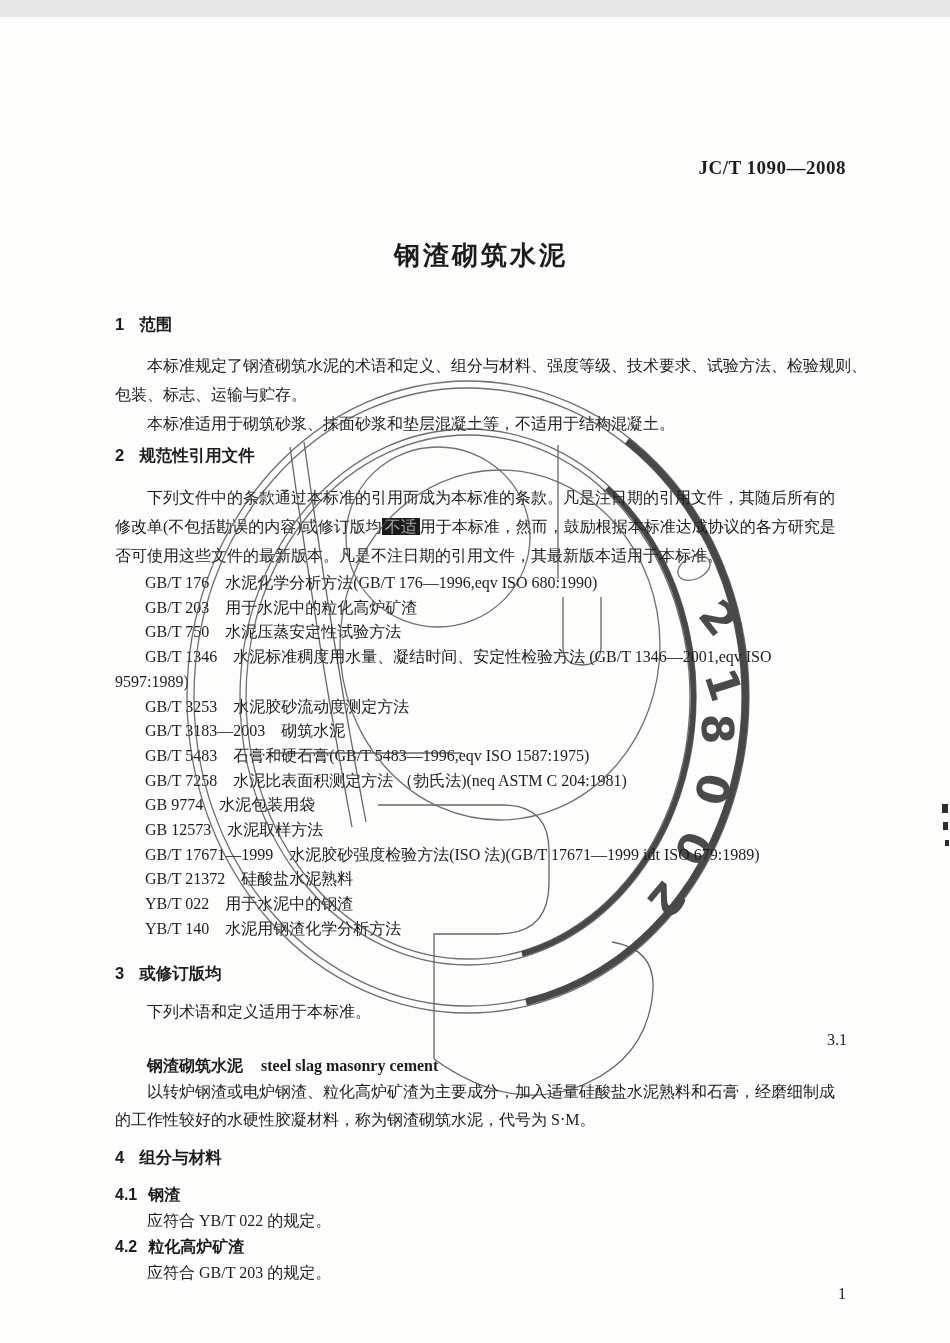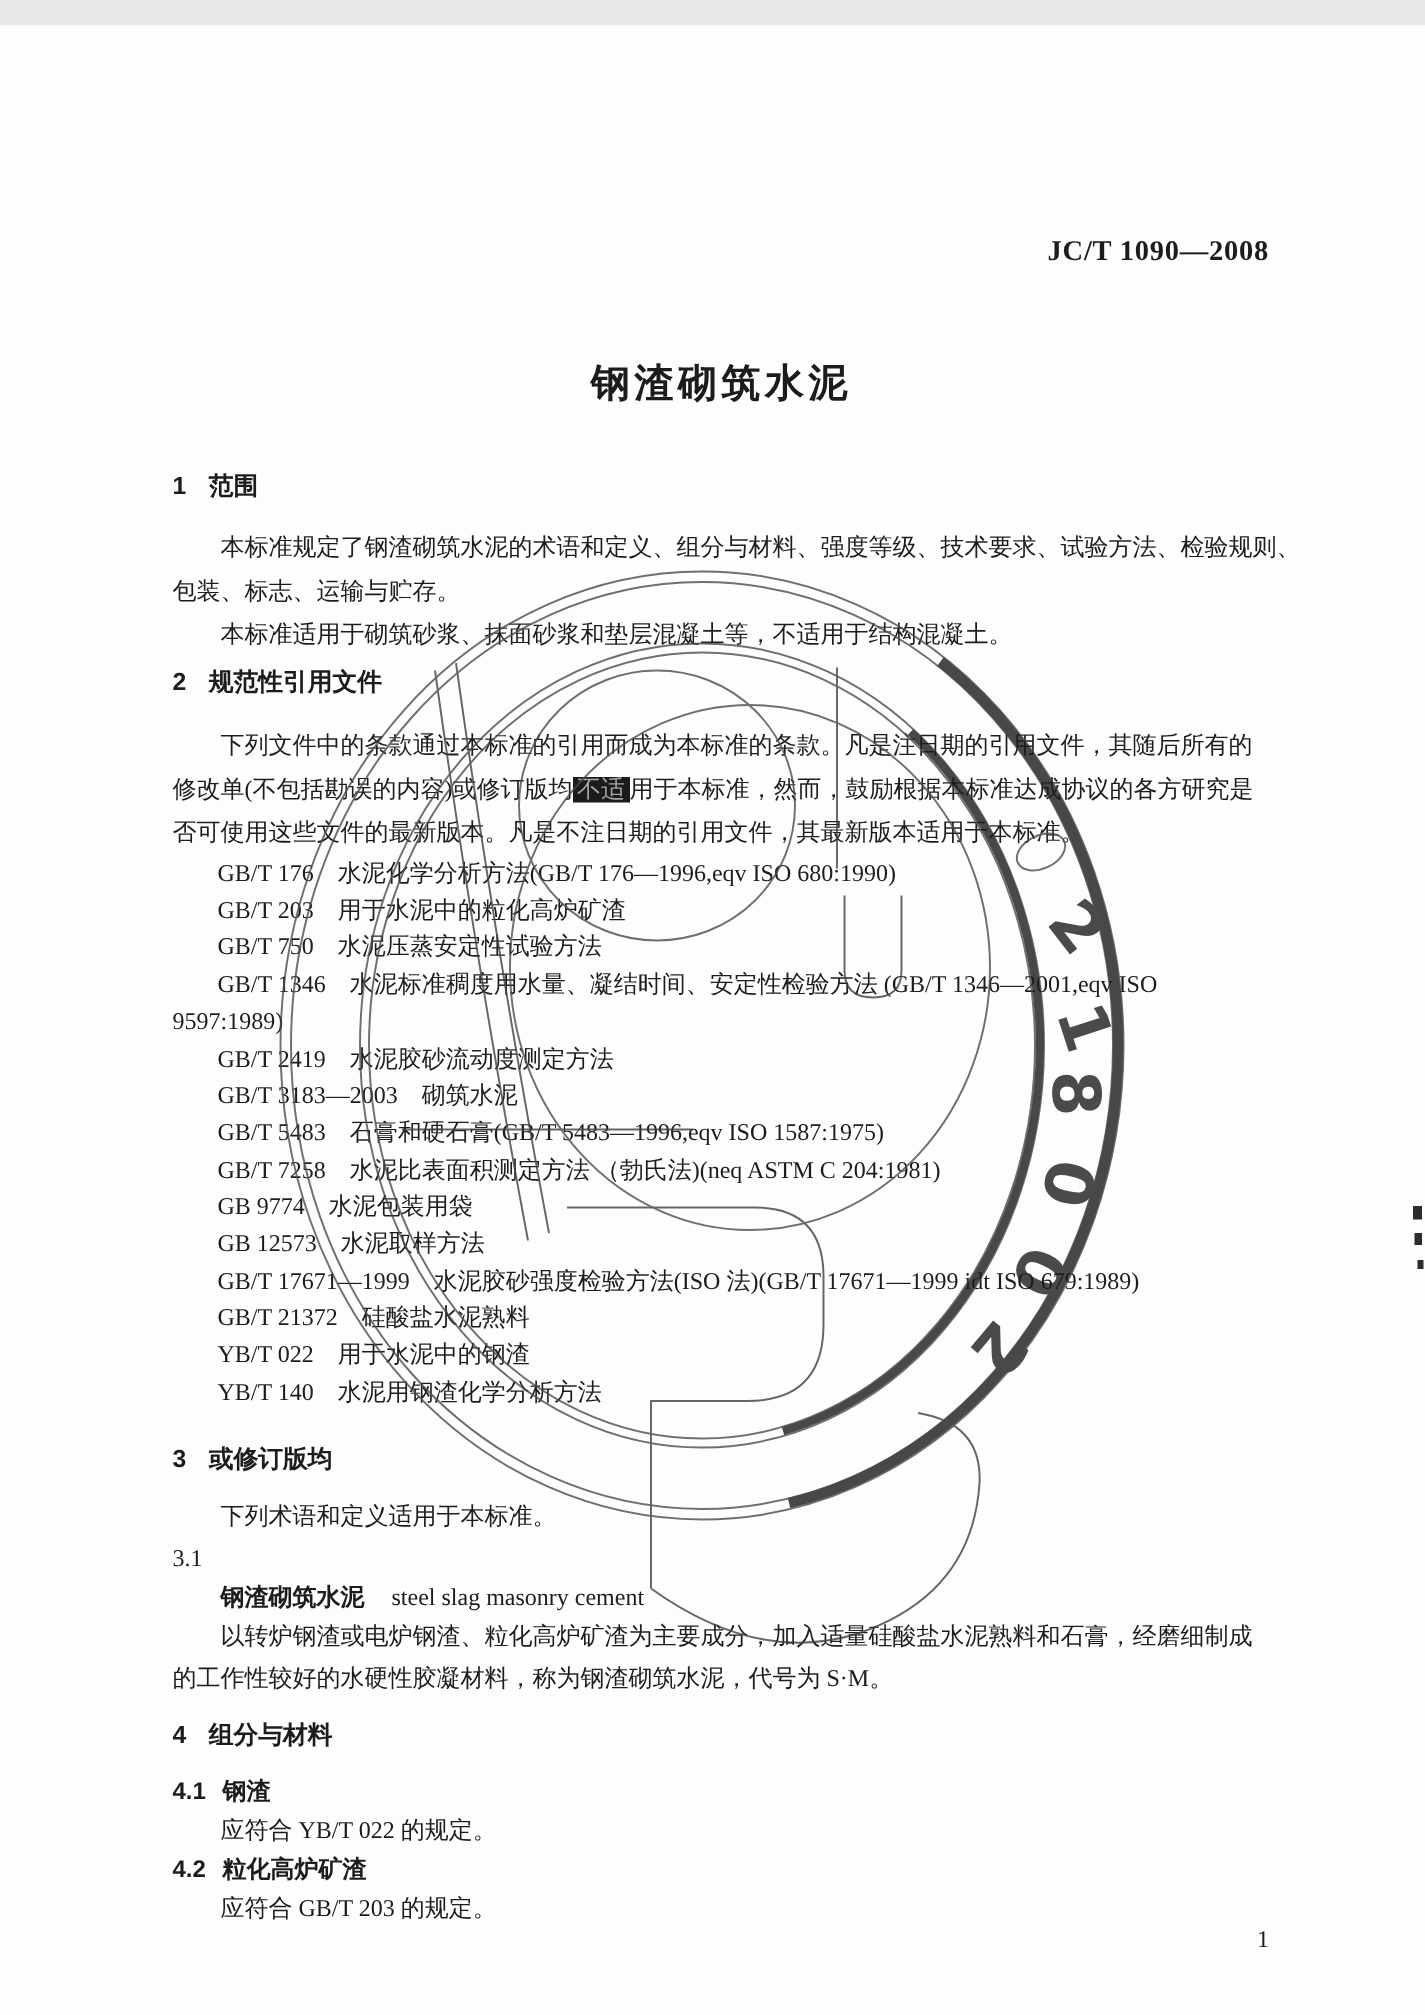--- a/index.html
+++ b/index.html
@@ -38,24 +38,24 @@
   #sec1-heading { margin-bottom:12px; }
   #sec2-heading { margin-top:2px; margin-bottom:13px; }
   #sec3-heading { margin-top:16px; margin-bottom:9px; }
   #sec4-heading { margin-top:8px; margin-bottom:10px; }
   .smudge { background:#1b1b1b; color:#a3a3a3; padding:0 3px; }
   .refs { margin-top:1px; }
   .ref-line { line-height:24.7px; white-space:nowrap; padding-left:30px; }
   .ref-code { margin-right:16px; }
   .ref-cont { line-height:24.7px; white-space:nowrap; }
   .ref-cont:empty { display:none; }
-  .term-num { line-height:27px; }
+  .term-num { line-height:27px;text-align:right; }
   .term-line { line-height:25px; padding-left:32px; white-space:nowrap; }
   .term-zh { font-family:"Liberation Sans","DejaVu Sans",sans-serif; font-weight:bold; margin-right:18px; }
-  .term-en { font-weight:normal; }
+  .term-en { font-weight:bold; }
   .def-line { line-height:28px; white-space:nowrap; }
   .sub-heading {
     font-family:"Liberation Sans","DejaVu Sans",sans-serif;
     font-weight:bold; font-size:16px; line-height:26px; white-space:nowrap;
   }
   .sub-heading .sub-num { margin-right:11px; }
   .sub-body { line-height:26px; text-indent:32px; white-space:nowrap; }
   .page-number {
     position:absolute; top:1268px; right:104px; font-size:16px;
   }
@@ -109,21 +109,21 @@
           <div class="ref-line"><span class="ref-code">GB/T 750</span><span>水泥压蒸安定性试验方法</span></div>
 
         </div>
 
         <div>
           <div class="ref-line"><span class="ref-code">GB/T 1346</span><span>水泥标准稠度用水量、凝结时间、安定性检验方法 (GB/T 1346—2001,eqv ISO</span></div>
           <div class="ref-cont">9597:1989)</div>
         </div>
 
         <div>
-          <div class="ref-line"><span class="ref-code">GB/T 2419</span><span>水泥胶砂流动度测定方法</span></div>
+          <div class="ref-line"><span class="ref-code">GB/T 3253</span><span>水泥胶砂流动度测定方法</span></div>
 
         </div>
 
         <div>
           <div class="ref-line"><span class="ref-code">GB/T 3183—2003</span><span>砌筑水泥</span></div>
 
         </div>
 
         <div>
           <div class="ref-line"><span class="ref-code">GB/T 5483</span><span>石膏和硬石膏(GB/T 5483—1996,eqv ISO 1587:1975)</span></div>

